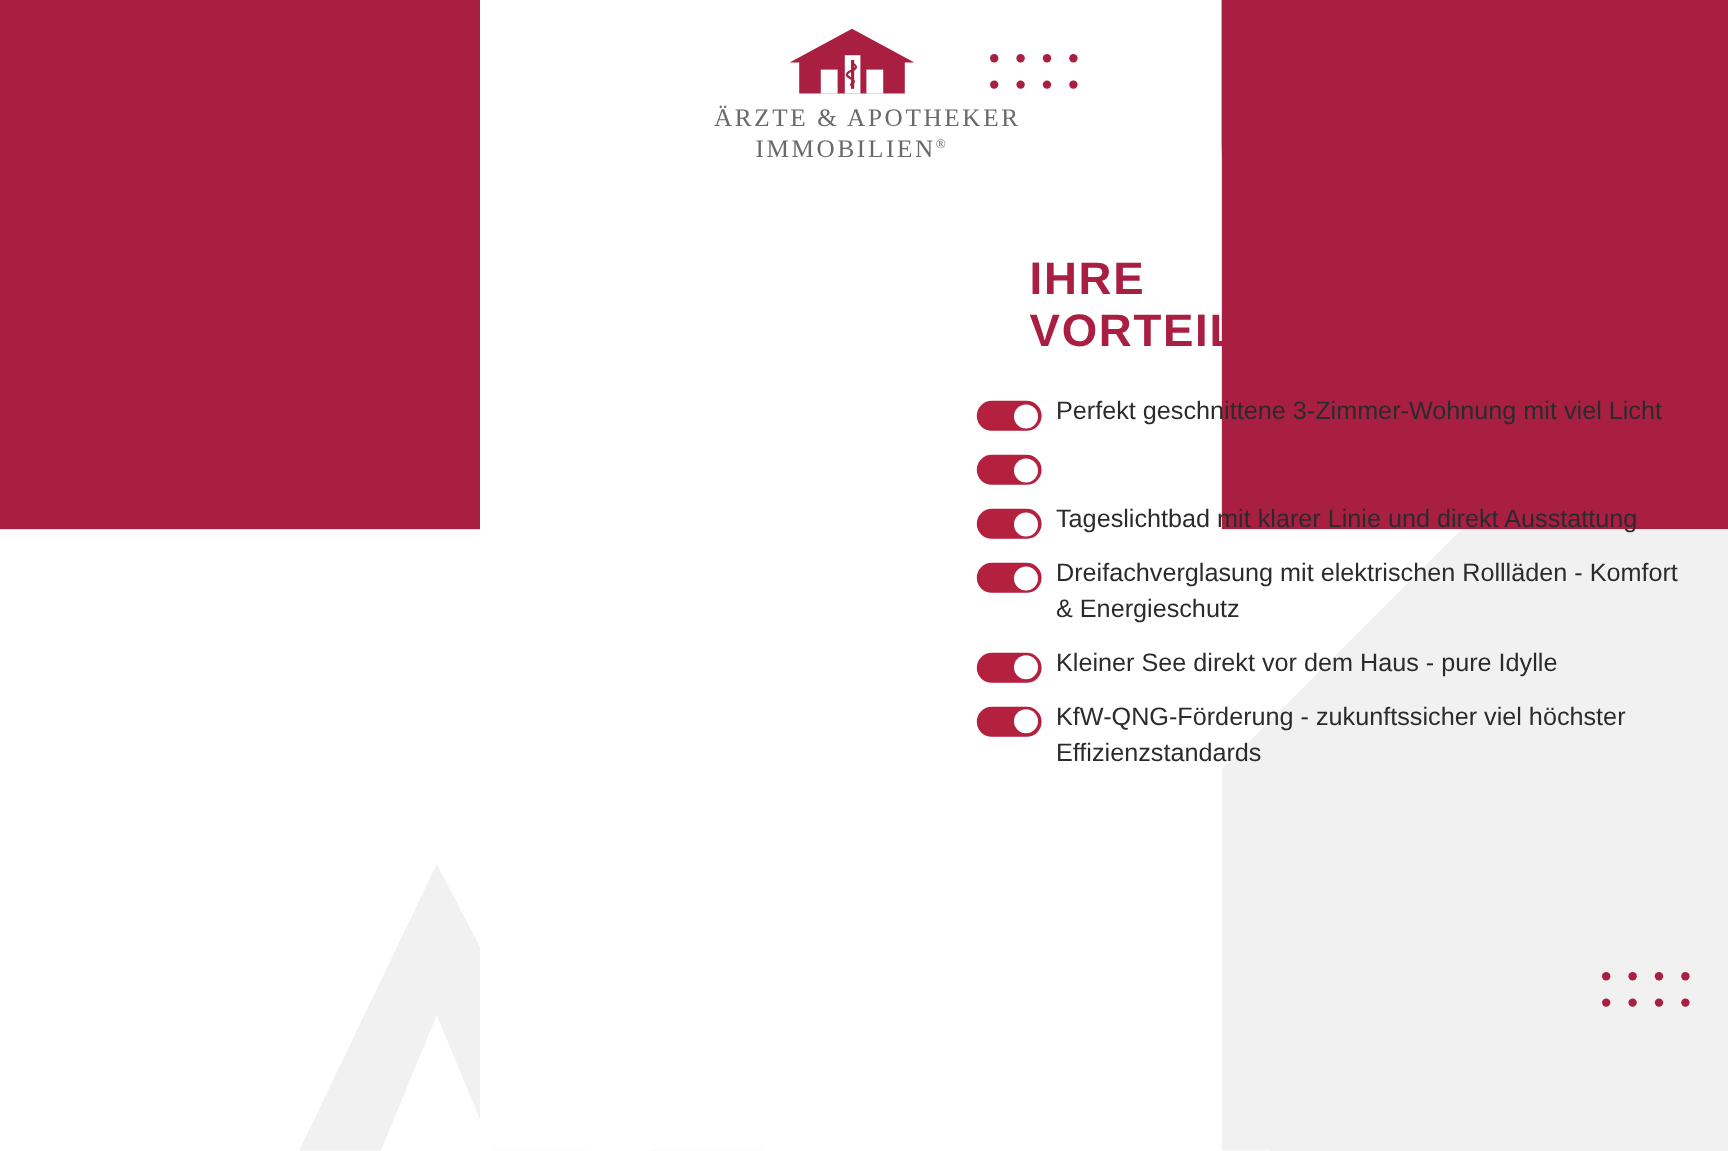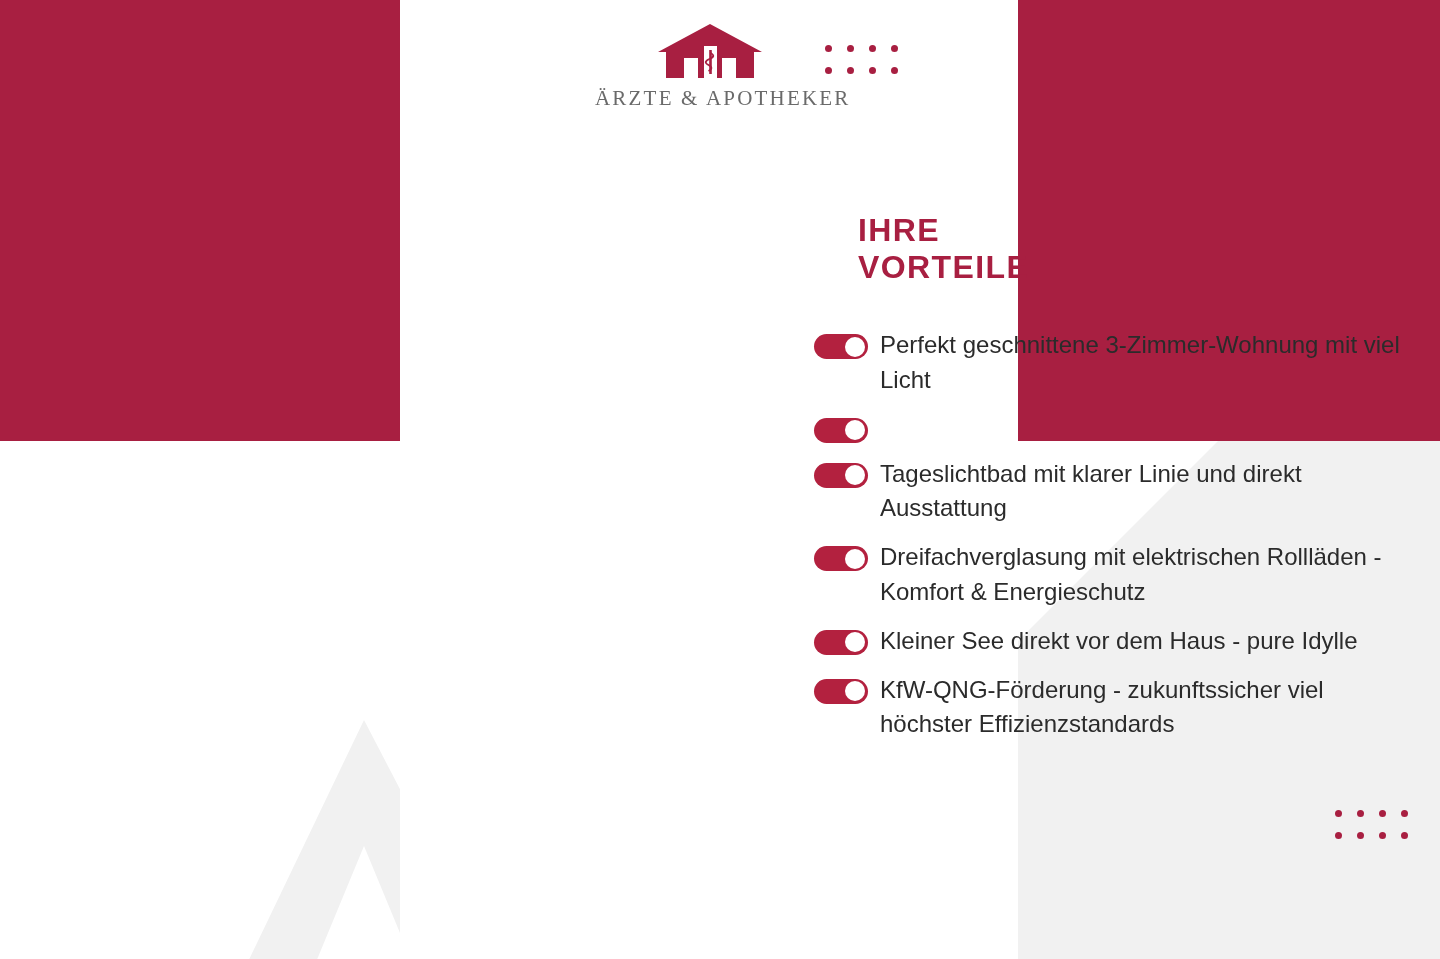--- a/index.html
+++ b/index.html
@@ -131,21 +131,21 @@
     display: block;
   }
   .dots-top { left: 425px; top: 45px; }
   .dots-bottom { left: 935px; top: 810px; }
 
   
   .heading {
     position: absolute;
     left: 458px;
     top: 212px;
-    font-size: 32px;
+    font-size: 38px;
     font-weight: bold;
     letter-spacing: 1.4px;
     color: #a81f41;
   }
 
   
   .benefits {
     position: absolute;
     left: 414px;
     top: 328px;
@@ -169,21 +169,21 @@
     position: absolute;
     right: 3px;
     top: 2.5px;
     width: 20px;
     height: 20px;
     border-radius: 50%;
     background: #ffffff;
   }
   .benefit-text {
     margin-left: 12px;
-    font-size: 24px;
+    font-size: 21px;
     line-height: 1.45;
     color: #2b2b2b;
     max-width: 520px;
   }
 </style>
 </head>
 <body>
 
 <div class="stage">
 
@@ -215,20 +215,23 @@
         <svg width="120" height="58" viewBox="0 0 120 58" xmlns="http://www.w3.org/2000/svg">
           <path d="M60 2 L112 30 L104 30 L104 56 L16 56 L16 30 L8 30 Z" fill="#a81f41"></path>
           <rect x="34" y="36" width="14" height="20" fill="#ffffff"></rect>
           <rect x="72" y="36" width="14" height="20" fill="#ffffff"></rect>
           <rect x="54" y="24" width="13" height="32" fill="#ffffff"></rect>
           <rect x="59.2" y="28" width="2.6" height="24" fill="#a81f41"></rect>
           <path d="M60.5 31 q6 3 -1 6 q-7 3 -1 6 q6 3 0 6" stroke="#a81f41" stroke-width="1.8" fill="none"></path>
         </svg>
       </div>
       <div class="logo-name">ÄRZTE &amp; APOTHEKER</div>
+      <div class="logo-name">
+        <span>IMMOBILIEN</span><span class="sup">®</span>
+      </div>
     </div>
 
     <div class="heading">IHRE VORTEILE</div>
 
     <div class="benefits">
 
       <div class="benefit">
         <div class="toggle">
             <div class="knob"></div>
           </div>

